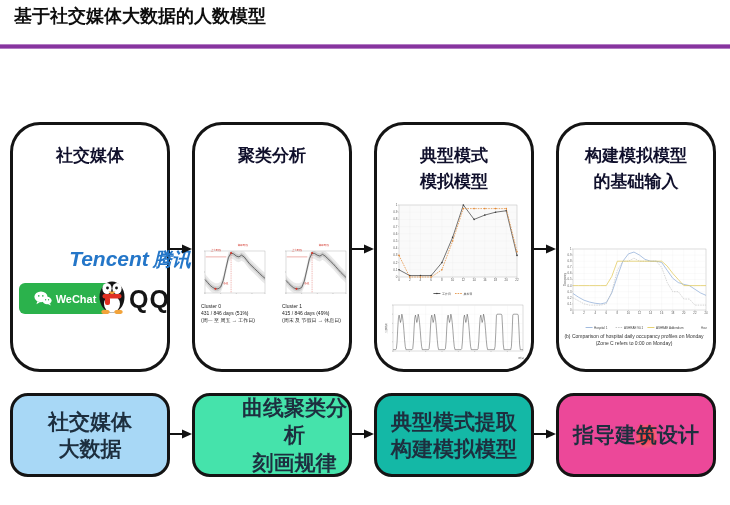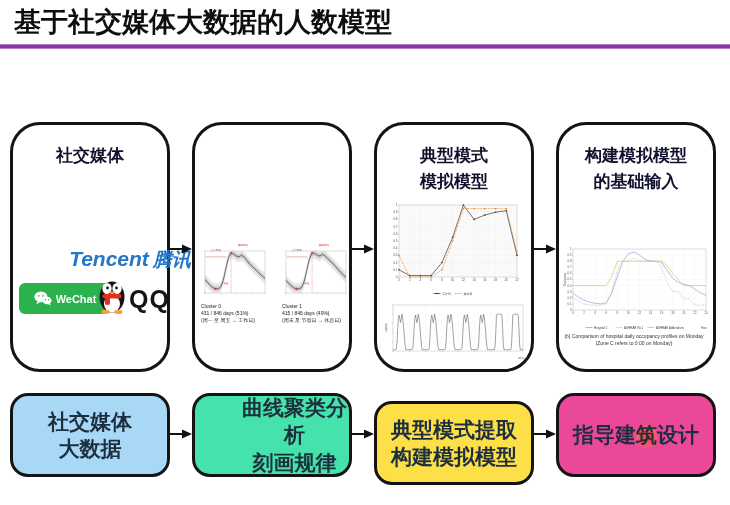--- a/index.html
+++ b/index.html
@@ -1,30 +1,30 @@
 <!DOCTYPE html>
 <html><head>
 <meta charset="utf-8">
 <style>
   html,body{margin:0;padding:0;background:#fff;}
   .slide{position:relative;width:730px;height:505px;background:#fff;overflow:hidden;
          font-family:"Liberation Sans","DejaVu Sans",sans-serif;}
-  .title{position:absolute;left:14px;top:4px;margin:0;font-size:27px;font-weight:bold;color:#0e0e0e;}
+  .title{position:absolute;left:14px;top:4px;margin:0;font-size:18px;font-weight:bold;color:#0e0e0e;}
   .rule{position:absolute;left:0;top:44px;width:730px;height:5px;
         background:linear-gradient(180deg,#c9a0d6 0%,#87359f 30%,#87359f 70%,#c9a0d6 100%);}
   .tbox{position:absolute;top:122px;width:160px;height:250px;background:#fff;
         border:3px solid #141414;border-radius:30px;box-sizing:border-box;}
   .tbox .hd{margin-top:18px;text-align:center;font-size:17px;font-weight:bold;color:#10102c;
             line-height:1.5;white-space:pre-line;}
   .bbox{position:absolute;top:393px;width:160px;height:84px;border:3px solid #141414;border-radius:18px;
         box-sizing:border-box;display:flex;align-items:center;justify-content:center;text-align:center;
         font-size:21px;font-weight:bold;color:#1d2f3f;line-height:1.3;white-space:pre-line;z-index:0;position:absolute;}
   .bb1{background:#a8d8f6;}
   .bb2{background:#45e3ab;padding-left:45px;}
-  .bb3{background:#fde047;margin-top:8px;}
+  .bb3{background:#14b8a6;}
   .bb4{background:#ec4899;text-align:right;}
   .arrow{position:absolute;width:22px;height:12px;}
   .tencent{position:absolute;left:0;top:122px;width:100%;text-align:center;padding-left:40px;}
   .tencent .en{font-style:italic;font-weight:bold;font-size:21px;color:#2476c8;}
   .tencent .cn{font-style:italic;font-weight:bold;font-size:19px;color:#2476c8;margin-left:4px;}
   .wechat{position:absolute;left:6px;top:158px;width:92px;height:31px;background:#2bb24c;border-radius:6px;
           display:flex;align-items:center;justify-content:center;gap:4px;color:#fff;font-size:11px;font-weight:bold;}
   .penguin{position:absolute;left:84px;top:153px;}
   .qqtext{position:absolute;left:116px;top:160px;font-size:25px;font-weight:700;color:#141414;letter-spacing:1px;}
   .chart{position:absolute;}
@@ -70,20 +70,21 @@
       <ellipse cx="15" cy="26" rx="8" ry="8.5" fill="#fff"></ellipse>
       <rect x="5.5" y="16" width="19" height="4.5" rx="2" fill="#e03022"></rect>
       <rect x="8" y="19" width="5" height="8" rx="2" fill="#e03022"></rect>
       <ellipse cx="8.5" cy="34" rx="4.2" ry="2.2" fill="#f2a33a"></ellipse>
       <ellipse cx="21.5" cy="34" rx="4.2" ry="2.2" fill="#f2a33a"></ellipse>
     </svg>
     <div class="qqtext">QQ</div>
   </div>
 
   <div class="tbox" style="left:192px">
+    <div class="hd">聚类分析</div>
     <div class="chart" style="left:4px;top:117px;width:68px;height:58px">
         <svg viewBox="0 0 68 58" style="width:100%;height:100%;display:block">
           <rect x="6" y="9" width="60" height="42" fill="#fff" stroke="#9a9a9a" stroke-width="0.35"></rect>
           <line x1="5" y1="51" x2="6" y2="51" stroke="#777" stroke-width="0.3"></line>
           <line x1="5" y1="30" x2="6" y2="30" stroke="#777" stroke-width="0.3"></line>
           <line x1="5" y1="9" x2="6" y2="9" stroke="#777" stroke-width="0.3"></line>
           <line x1="6" y1="51" x2="6" y2="52" stroke="#777" stroke-width="0.3"></line>
           <line x1="21.652173913043477" y1="51" x2="21.652173913043477" y2="52" stroke="#777" stroke-width="0.3"></line>
           <line x1="37.30434782608695" y1="51" x2="37.30434782608695" y2="52" stroke="#777" stroke-width="0.3"></line>
           <line x1="52.95652173913044" y1="51" x2="52.95652173913044" y2="52" stroke="#777" stroke-width="0.3"></line>

